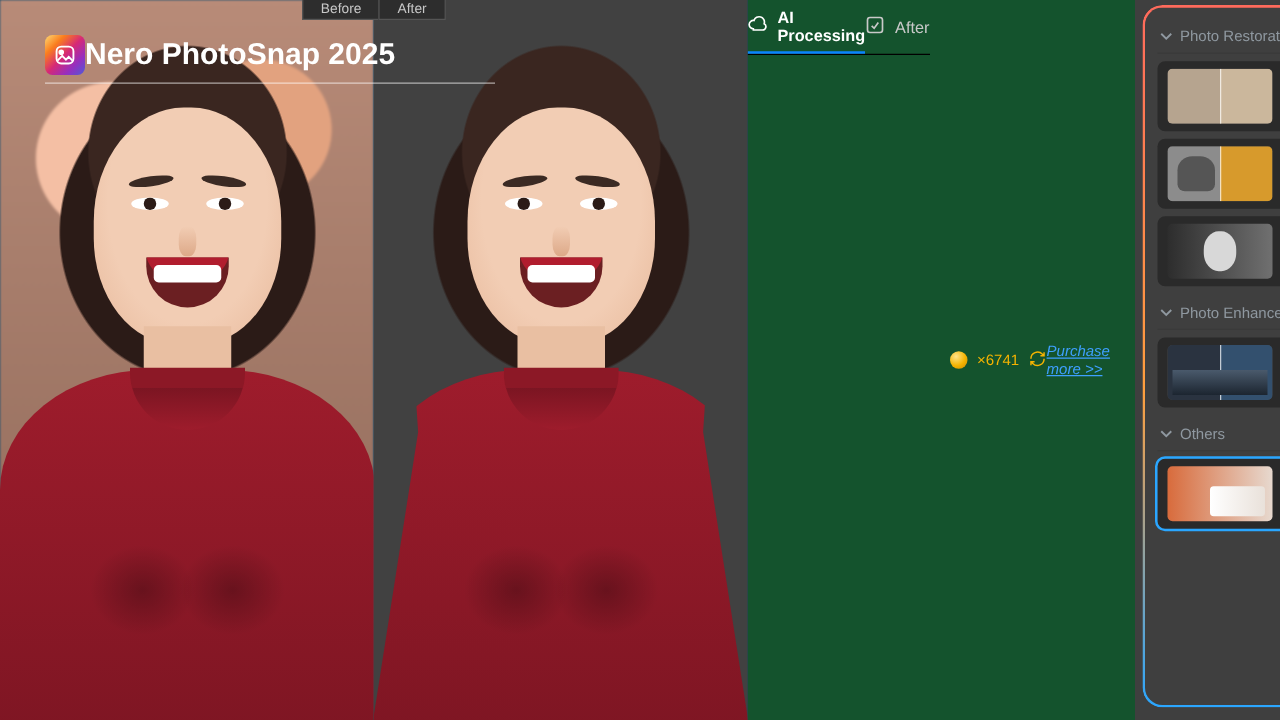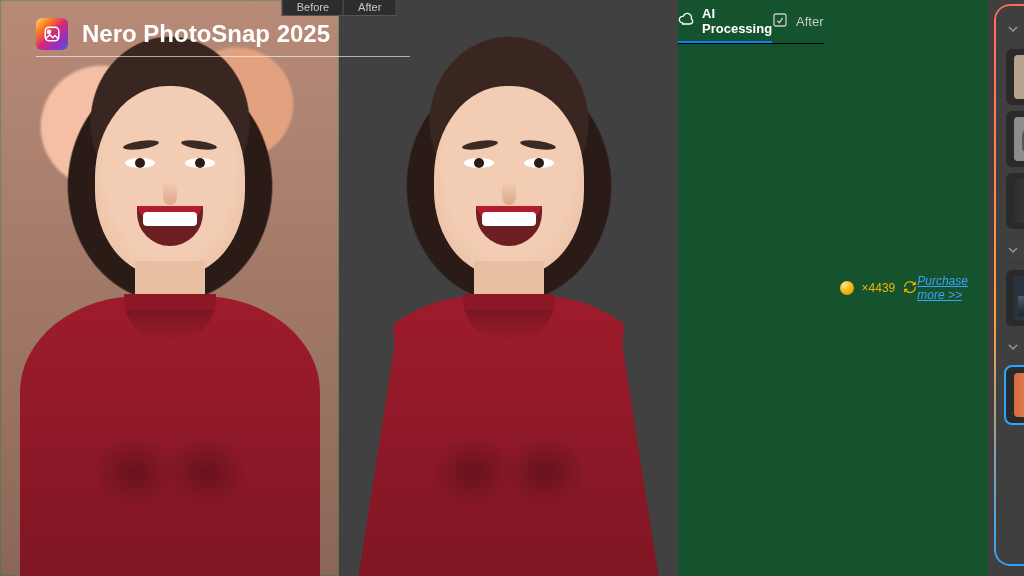--- a/index.html
+++ b/index.html
@@ -2,35 +2,35 @@
 <html><head>
 <meta charset="utf-8">
 <style>
   * { box-sizing: border-box; margin: 0; padding: 0; }
   html, body { width: 1024px; height: 576px; overflow: hidden; font-family: "Segoe UI", Arial, sans-serif; }
   body { background: #3f3f3f; color: #ddd; display: flex; }
 
   
   .canvas {
     position: relative;
-    width: 678px; height: 576px;
-    background: #15803d;
+    width: 598px; height: 576px;
+    background: #0c4a6e;
   }
   .compare-bar {
     position: absolute; top: -2px; left: 50%; transform: translateX(-50%);
     display: flex; font-size: 11px; z-index: 30;
   }
   .compare-bar span {
     padding: 2px 14px; background: #2d2d2d; color: #c8c8c8;
     border: 1px solid #555;
   }
   .compare-bar span:first-child { border-right: none; }
   .app-title-wrap {
-    position: absolute; top: 18px; left: 36px; z-index: 40;
-    display: flex; align-items: center; gap: 14px;
+    position: absolute; top: 28px; left: 36px; z-index: 40;
+    display: flex; align-items: center; 
     padding-bottom: 6px;
     border-bottom: 1px solid rgba(255,255,255,.6);
     padding-right: 80px;
   }
   .title-icon {
     width: 32px; height: 32px; border-radius: 6px;
     background: linear-gradient(135deg,#feda75,#fa7e1e,#d62976,#962fbf,#4f5bd5);
     display: flex; align-items: center; justify-content: center;
   }
   .title-icon svg { width: 18px; height: 18px; }
@@ -226,21 +226,21 @@
             <path d="M8 13l3 3 5-7"></path>
           </svg>
       </span>
       <span>After</span>
     </div>
   </div>
 
   <div class="creditbar">
     <div class="credit-left">
       <span class="coin"></span>
-      <span><span>×</span><span>4439</span></span>
+      <span><span>×</span><span>6741</span></span>
       <span class="refresh">
         <svg viewBox="0 0 24 24" fill="none" stroke="#f5b301" stroke-width="2">
             <path d="M3 12a9 9 0 0 1 15.5-6.4L21 8M21 3v5h-5M21 12a9 9 0 0 1-15.5 6.4L3 16m0 5v-5h5"></path>
           </svg>
       </span>
     </div>
     <span class="purchase">Purchase more &gt;&gt;</span>
   </div>
 
   <div class="groups">

